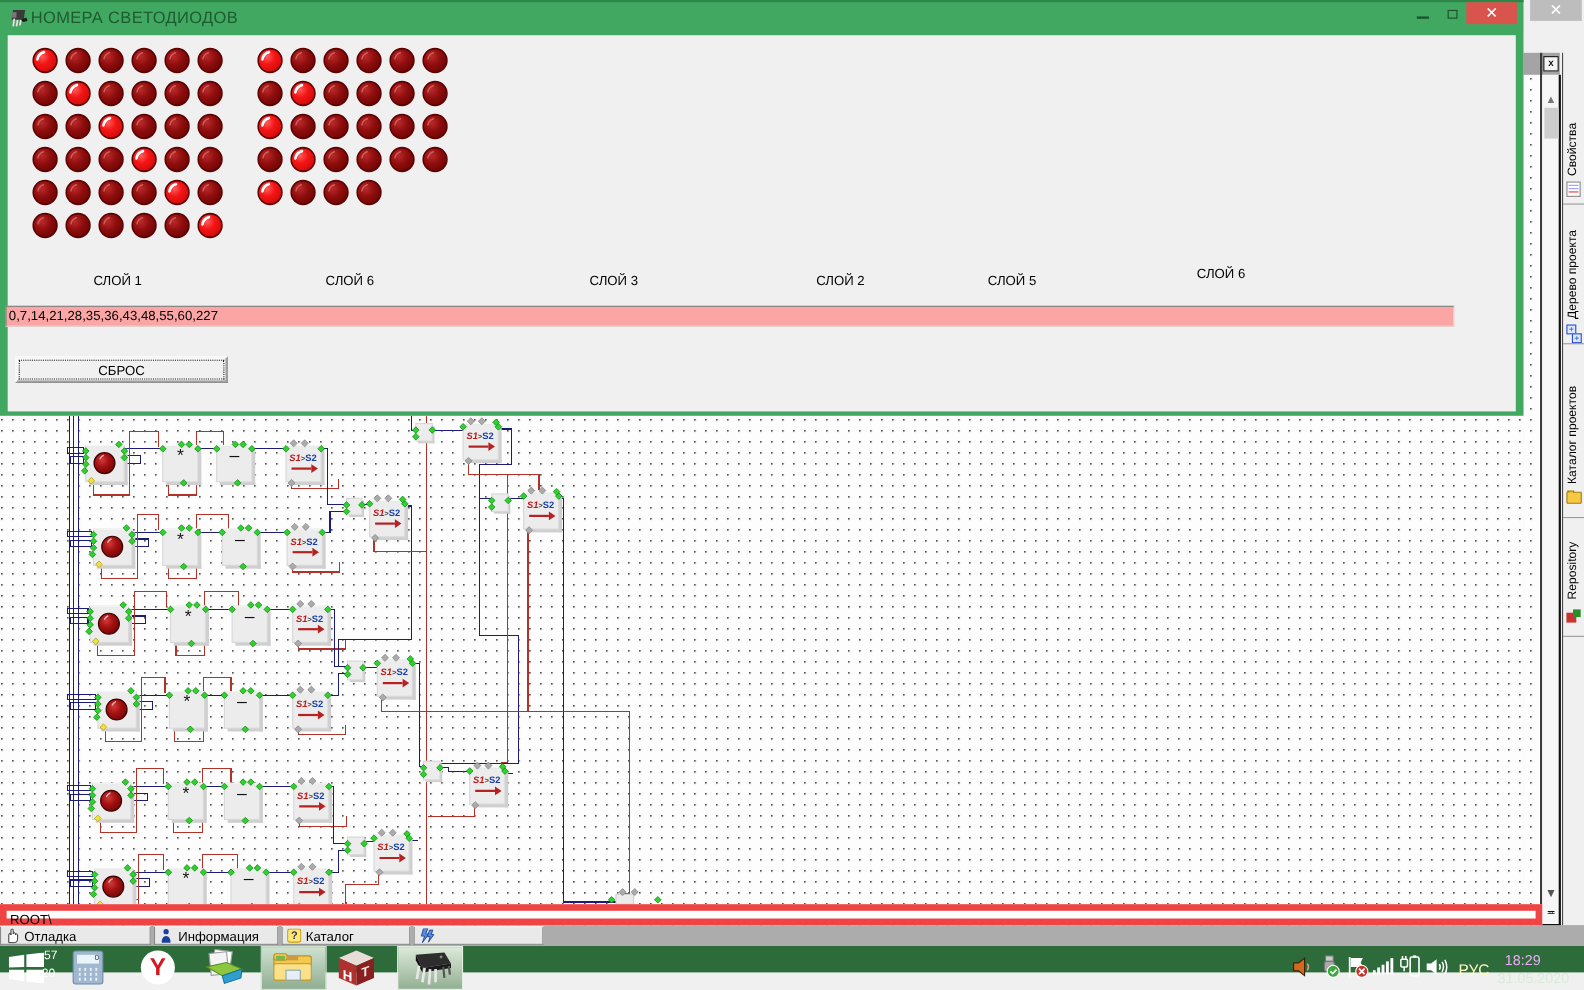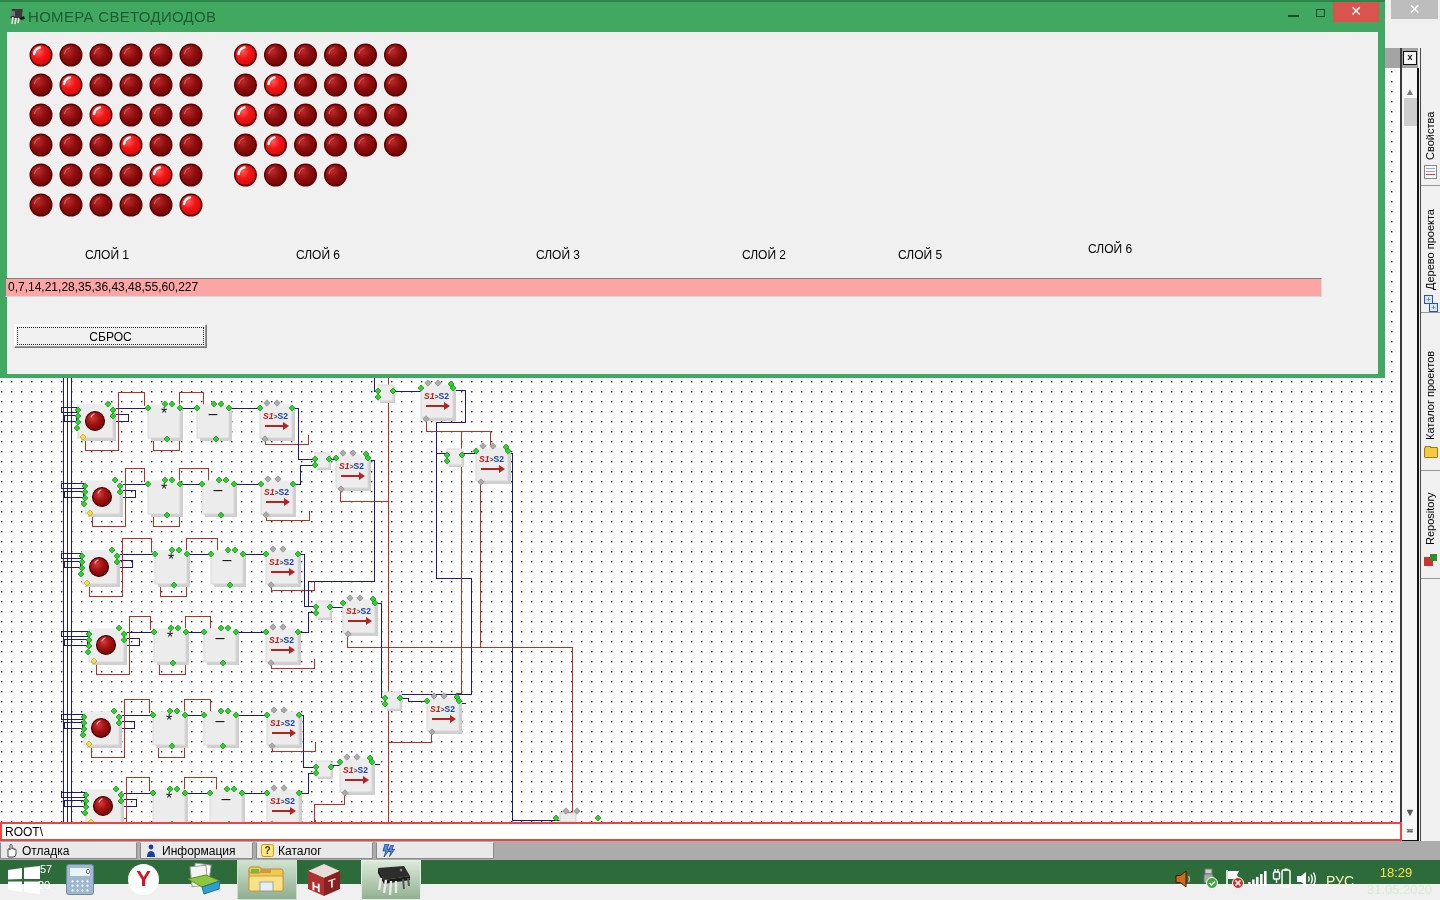--- a/index.html
+++ b/index.html
@@ -719,21 +719,21 @@
 <div class="ab" style="left:491px;top:216px;width:120px;text-align:center;font-size:12px;color:#000">СЛОЙ 3</div>
 <div class="ab" style="left:697px;top:216px;width:120px;text-align:center;font-size:12px;color:#000">СЛОЙ 2</div>
 <div class="ab" style="left:891px;top:216px;width:120px;text-align:left;font-size:12px;color:#000">СЛОЙ 5</div>
 <div class="ab" style="left:1081px;top:210px;width:120px;text-align:left;font-size:12px;color:#000">СЛОЙ 6</div>
 <div class="ab" style="left:-2px;top:246px;width:1317px;height:19px;background:#fca5a5;border:1px solid #828282;border-bottom-color:#d9d9d9;border-right-color:#d9d9d9;font-size:12px;line-height:17px;color:#000;padding-left:2px">0,7,14,21,28,35,36,43,48,55,60,227</div>
 <div class="ab" style="left:7px;top:292px;width:193px;height:24px;background:#f1f1f1;border:1px solid #7a7a7a;border-top-color:#fdfdfd;border-left-color:#fdfdfd;box-shadow:inset -1px -1px 0 #9a9a9a,inset 1px 1px 0 #fff">
           <div style="position:absolute;left:2px;top:2px;right:2px;bottom:2px;border:1px dotted #222;text-align:center;font-size:12px;line-height:18px;color:#000">СБРОС</div>
         </div>
 </div>
 </div>
-<div class="ab" style="left:0;top:822px;width:1402px;height:19px;background:#fff;border:2px solid #ef4444;font-size:12px;line-height:17px;color:#000;padding-left:3px">ROOT\</div>
+<div class="ab" style="left:0;top:822px;width:1402px;height:19px;background:#fff;border:6px solid #ef4444;font-size:12px;line-height:17px;color:#000;padding-left:3px">ROOT\</div>
 <div class="ab" style="left:0;top:841px;width:1440px;height:19px;background:#acacac"></div>
 <div class="ab" style="left:0px;top:842px;width:137px;height:17px;background:#e9e9e9;border:1px solid #8a8a8a;border-top-color:#f5f5f5"></div>
 <div class="ab" style="left:5px;top:844px;width:14px;height:14px"><svg width="13" height="14" viewBox="0 0 13 14">
         <path d="M3 13 L3 6 Q3 4.5 4 4.5 Q5 4.5 5 6 L5 1.5 Q5 0.5 6 0.5 Q7 0.5 7 1.5 L7 5 Q7 4 8 4 Q9 4 9 5 L9 5.8 Q9.2 5 10 5 Q11 5.2 11 6 L11 10 Q11 13 8 13 Z" fill="#fff" stroke="#333" stroke-width="0.9"></path>
       </svg></div>
 <div class="ab" style="left:22px;top:843px;font-size:12px;line-height:16px;color:#000">Отладка</div>
 <div class="ab" style="left:140px;top:842px;width:113px;height:17px;background:#e9e9e9;border:1px solid #8a8a8a;border-top-color:#f5f5f5"></div>
 <div class="ab" style="left:145px;top:844px;width:14px;height:14px"><svg width="12" height="14" viewBox="0 0 12 14">
         <circle cx="6" cy="3" r="2.4" fill="#1a3f9e"></circle>
         <path d="M2 13 Q2 7 6 7 Q10 7 10 13 Z" fill="#1a3f9e"></path>
@@ -837,15 +837,15 @@
       </svg>
 <svg class="ab" style="left:1296px;top:9px" width="22" height="20" viewBox="0 0 22 20">
         <path d="M1 7 L5 7 L10 3 L10 17 L5 13 L1 13 Z" fill="#fff"></path>
         <g stroke="#fff" stroke-width="1.4" fill="none">
           <path d="M12.5 7.5 Q14 10 12.5 12.5"></path>
           <path d="M15 5.5 Q17.5 10 15 14.5"></path>
           <path d="M17.5 3.5 Q21 10 17.5 16.5"></path>
         </g>
       </svg>
 <div class="ab" style="left:1326px;top:13px;font-size:14px;color:#fef9c3">РУС</div>
-<div class="ab" style="left:1368px;top:5px;width:56px;text-align:center;font-size:13px;color:#fde047">18:29</div>
-<div class="ab" style="left:1356px;top:22px;width:76px;text-align:right;font-size:13px;color:#d7ecd7">31.05.2020</div>
+<div class="ab" style="left:1368px;top:5px;width:56px;font-size:13px;color:#f0abfc">18:29</div>
+<div class="ab" style="left:1356px;top:22px;width:76px;text-align:center;font-size:13px;color:#d7ecd7">31.05.2020</div>
 </div>
 </div>
 </body></html>

